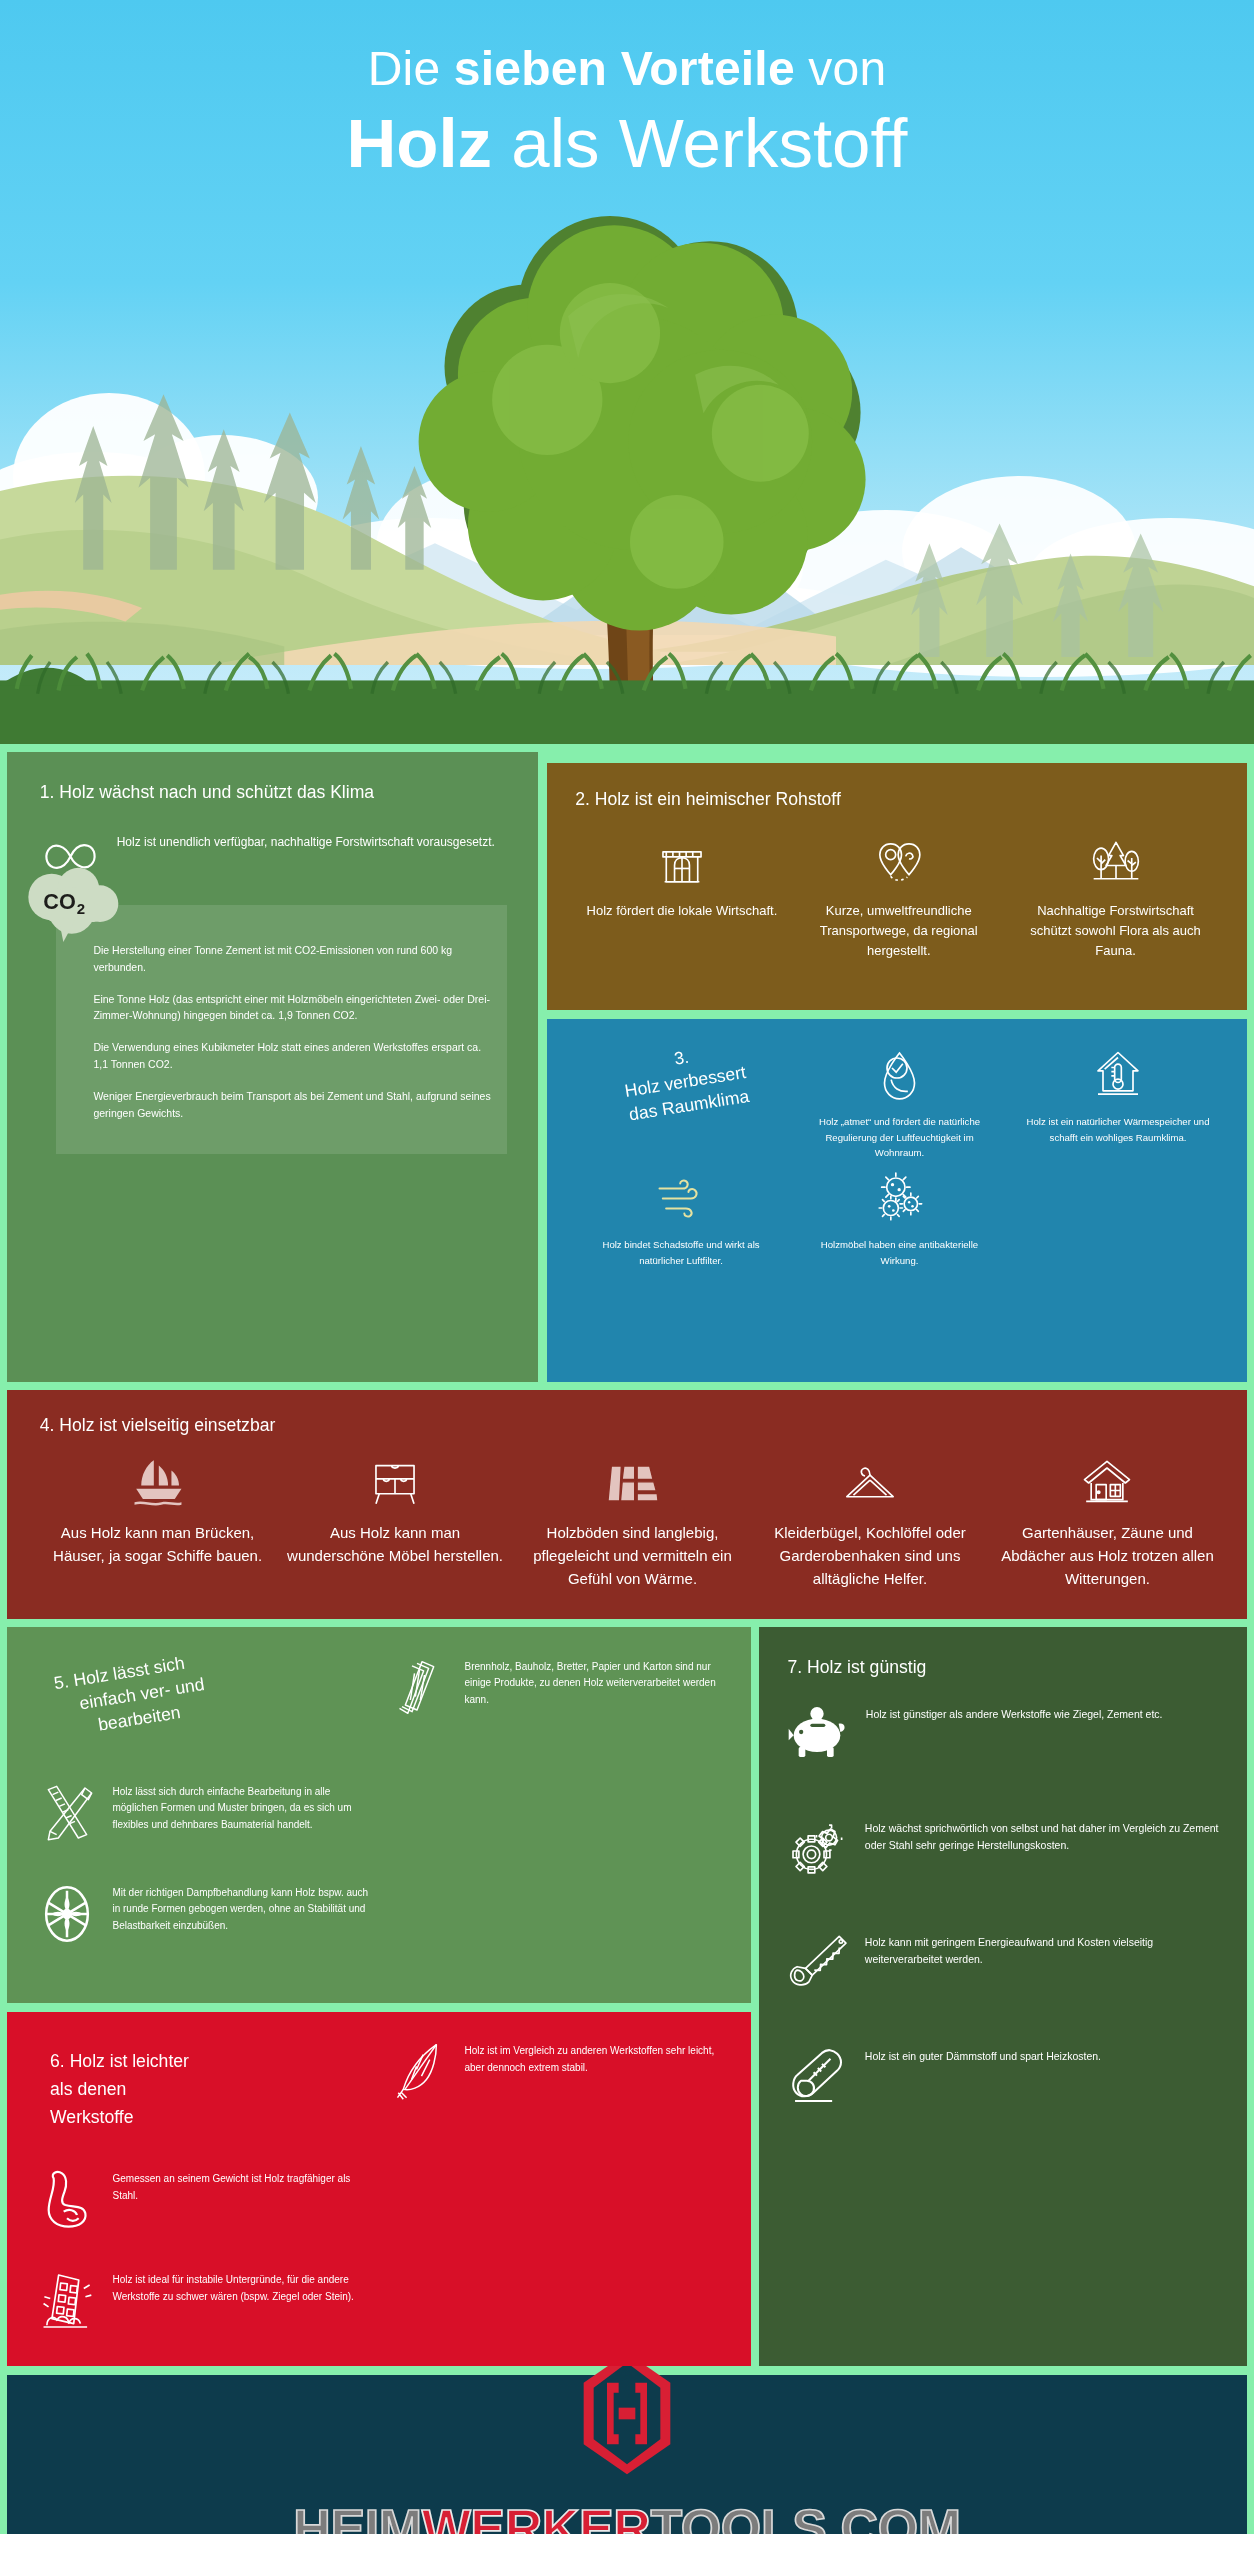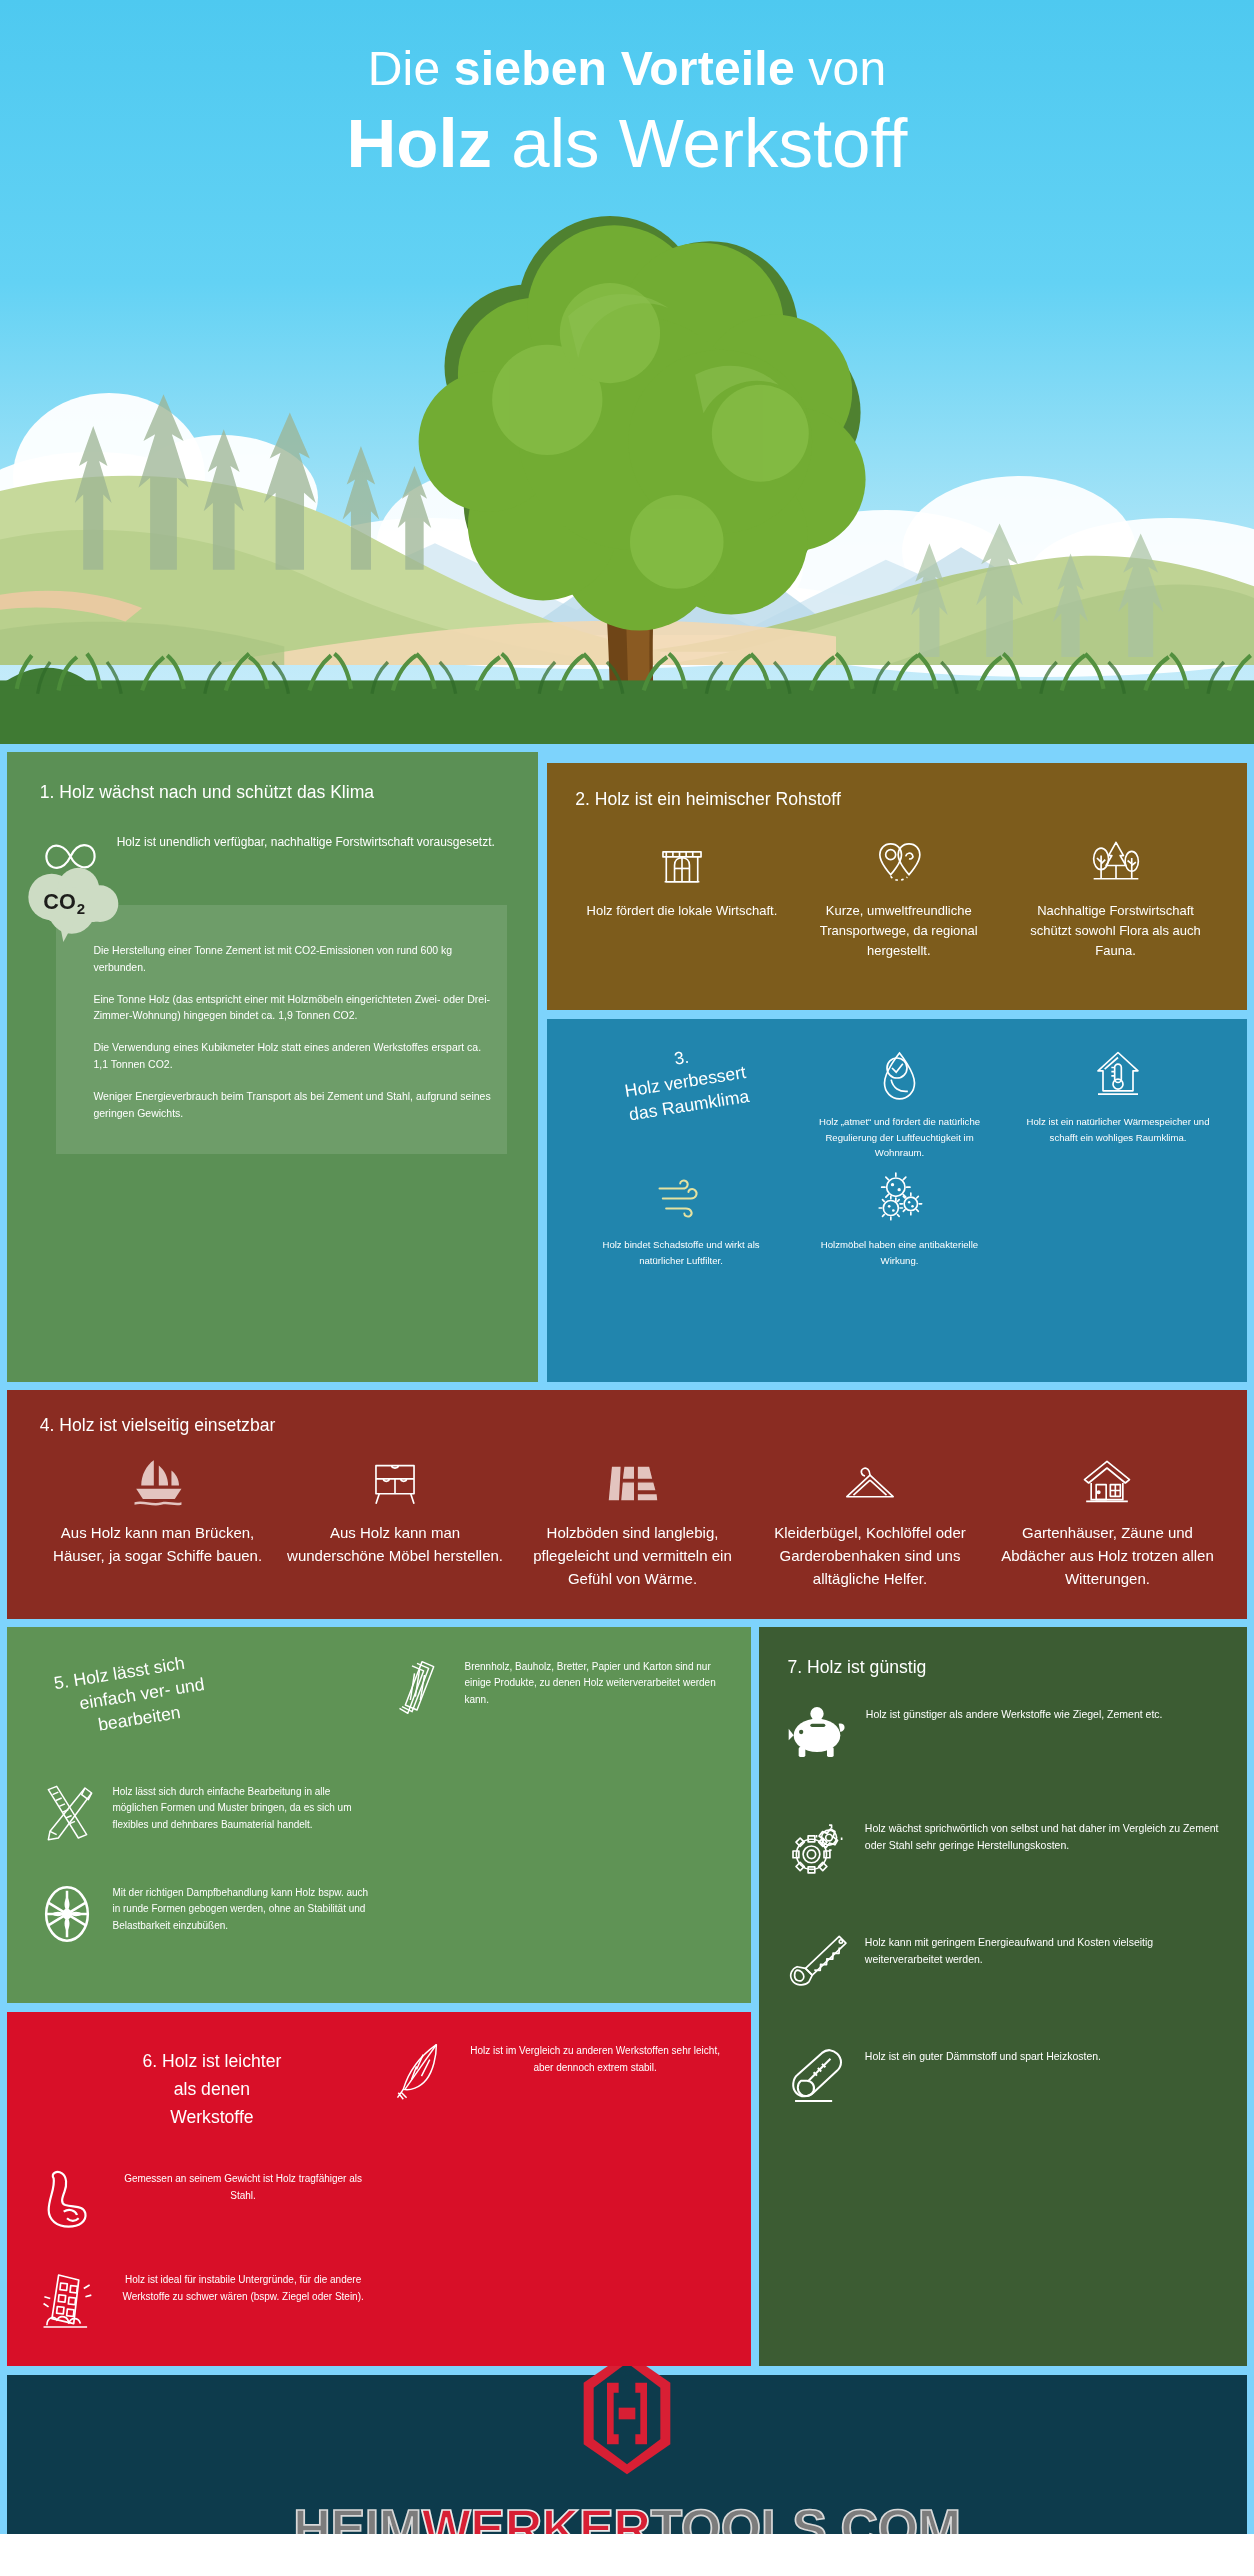--- a/index.html
+++ b/index.html
@@ -4,21 +4,21 @@
 <style>
   * { box-sizing: border-box; margin: 0; padding: 0; }
   html, body { background: #ffffff; }
   body {
     width: 1254px;
     font-family: "Liberation Sans", "DejaVu Sans", sans-serif;
     color: #ffffff;
     -webkit-font-smoothing: antialiased;
   }
 
-  .page { width: 1254px; position: relative; background: #7dd3fc; }
+  .page { width: 1254px; position: relative; background: #86efac; }
 
   
   .hero {
     position: relative;
     width: 1254px;
     height: 744px;
     overflow: hidden;
     background: linear-gradient(180deg, #4ec9f0 0%, #63d2f4 38%, #a9e4f7 72%, #cfeefb 100%);
   }
   .hero-title {
@@ -116,21 +116,21 @@
   .s5 { width: 744px; padding: 28.4px 25px 28.4px 28.4px; min-height: 376px; }
   .s7 { width: 488px; padding: 28.4px 22px 28.4px 28.4px; min-height: 719px; }
   .g2 { display: grid; grid-template-columns: 1fr 1fr; row-gap: 37px; column-gap: 13.4px; }
   .itemrow { display: flex; gap: 13.4px; align-items: flex-start; }
   .itemrow .ic { flex: 0 0 64px; height: 64px; display: flex; align-items: center; justify-content: center; }
   .itemrow p { font-size: 10px; line-height: 1.65; padding-top: 3.3px; }
   .s7 .itemrow { margin-bottom: 50px; }
   .s7 .itemrow p { font-size: 10.5px; }
 
   
-  .s6 { width: 744px; padding: 28.4px 25px 33px 28.4px; min-height: 338px; text-align: center; }
+  .s6 { width: 744px; padding: 28.4px 25px 33px 28.4px; min-height: 338px; }
 
   
   .lcol { width: 744px; display: flex; flex-direction: column; gap: 8.4px; }
 
   
   .footwrap { width: 1254px; padding: 0 6.7px; margin-top: 8.4px; }
   .footer { height: 159px; display: flex; align-items: center; justify-content: center; gap: 22px; flex-direction: column; }
   .logo-mark { width: 100px; height: 125px; }
   .logo-text { font-size: 52px; font-weight: 700; letter-spacing: -0.4px; }
   .logo-text .grey { color: #7c7c7c; -webkit-text-stroke: 1.7px #d8d8d8; }

